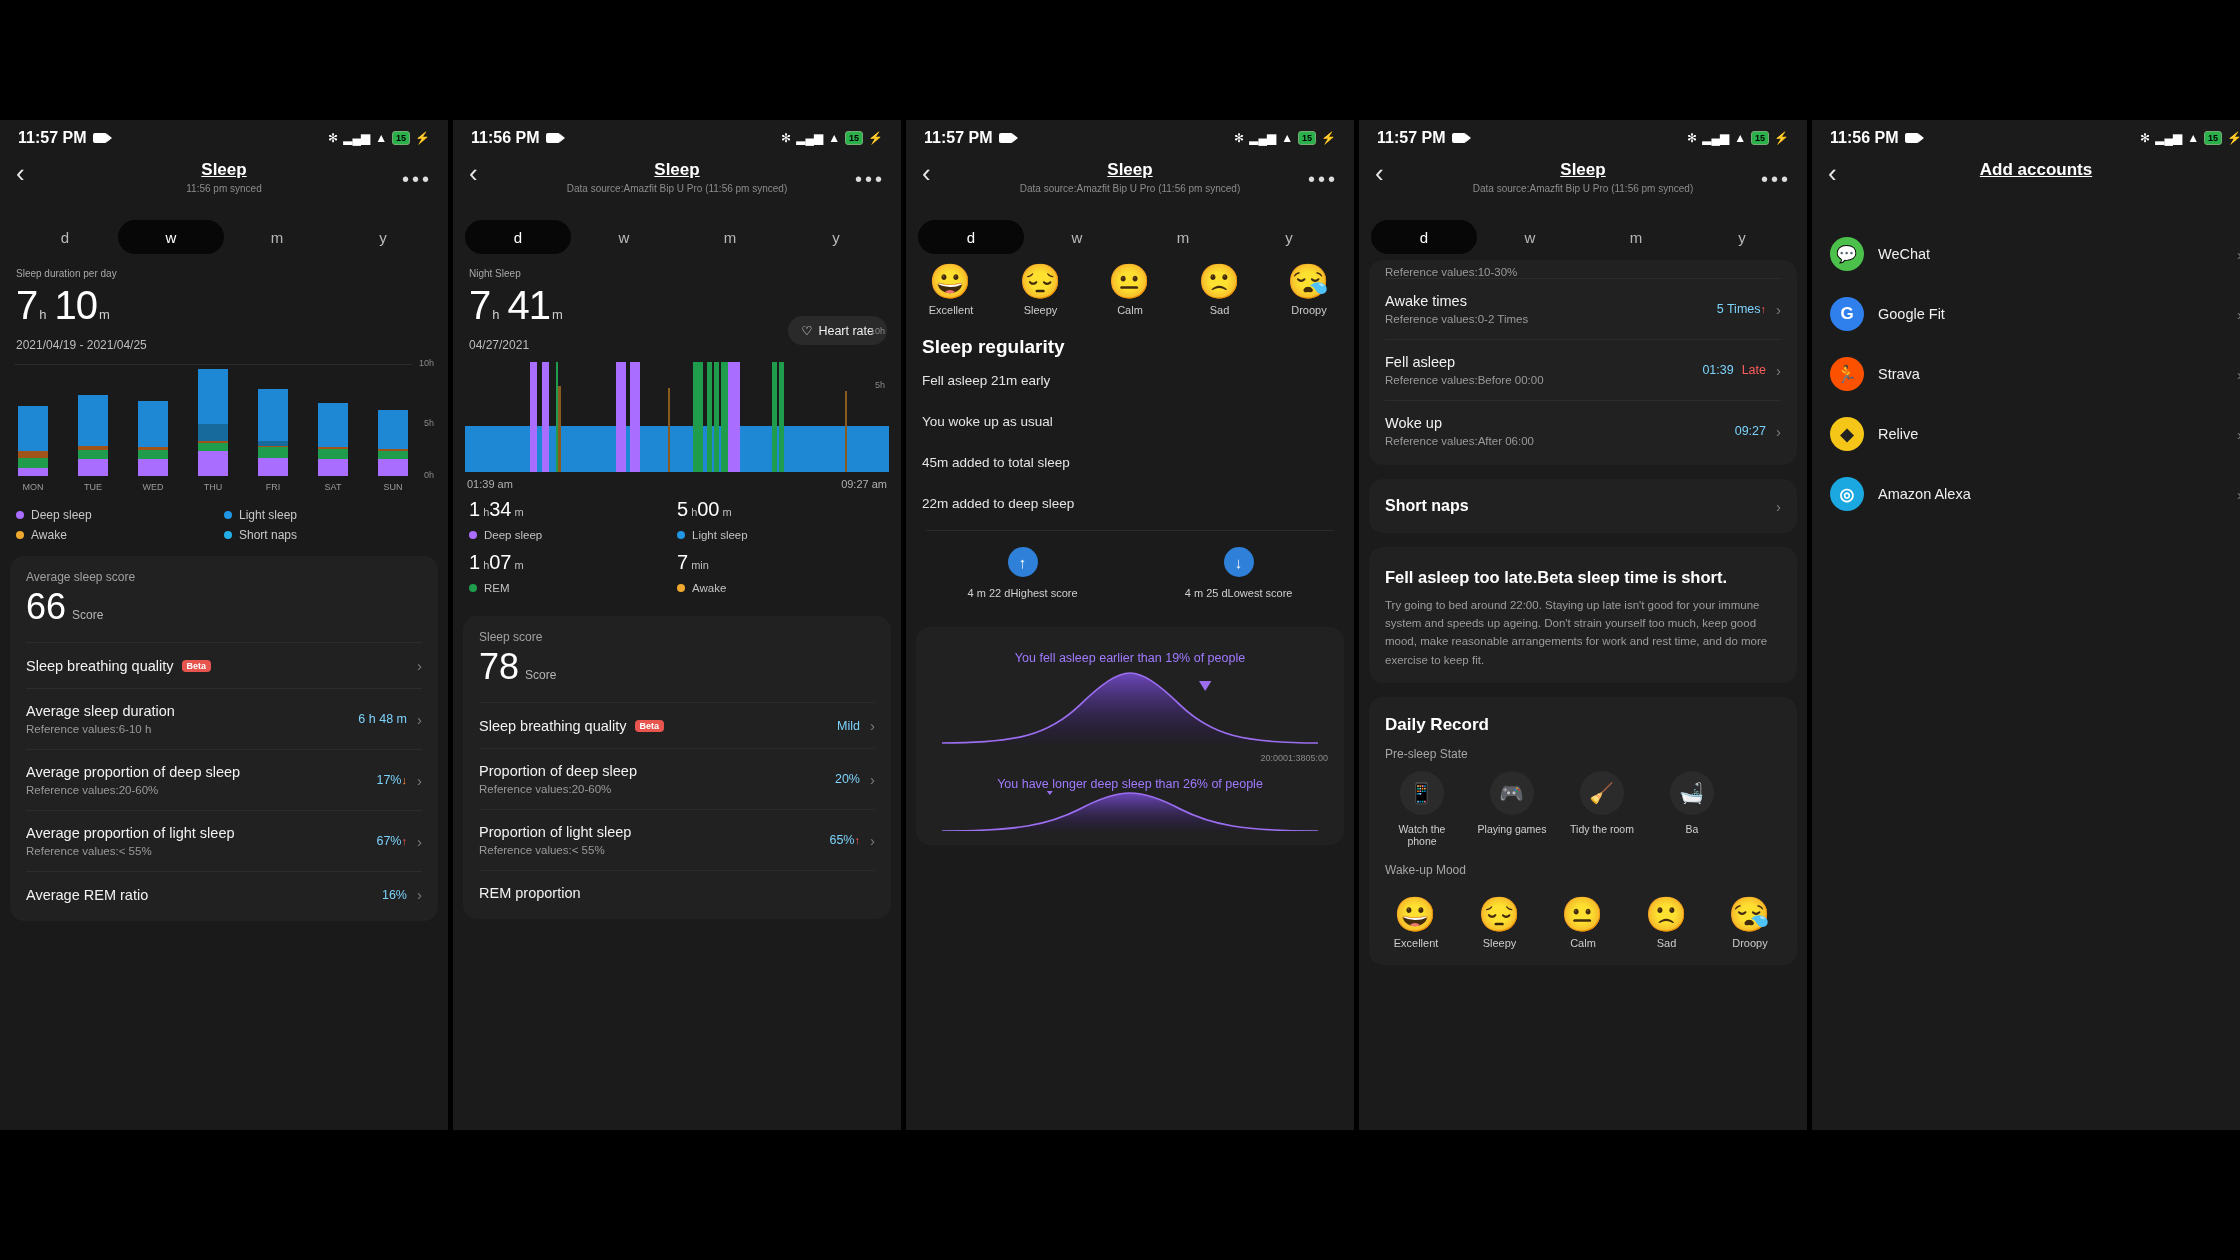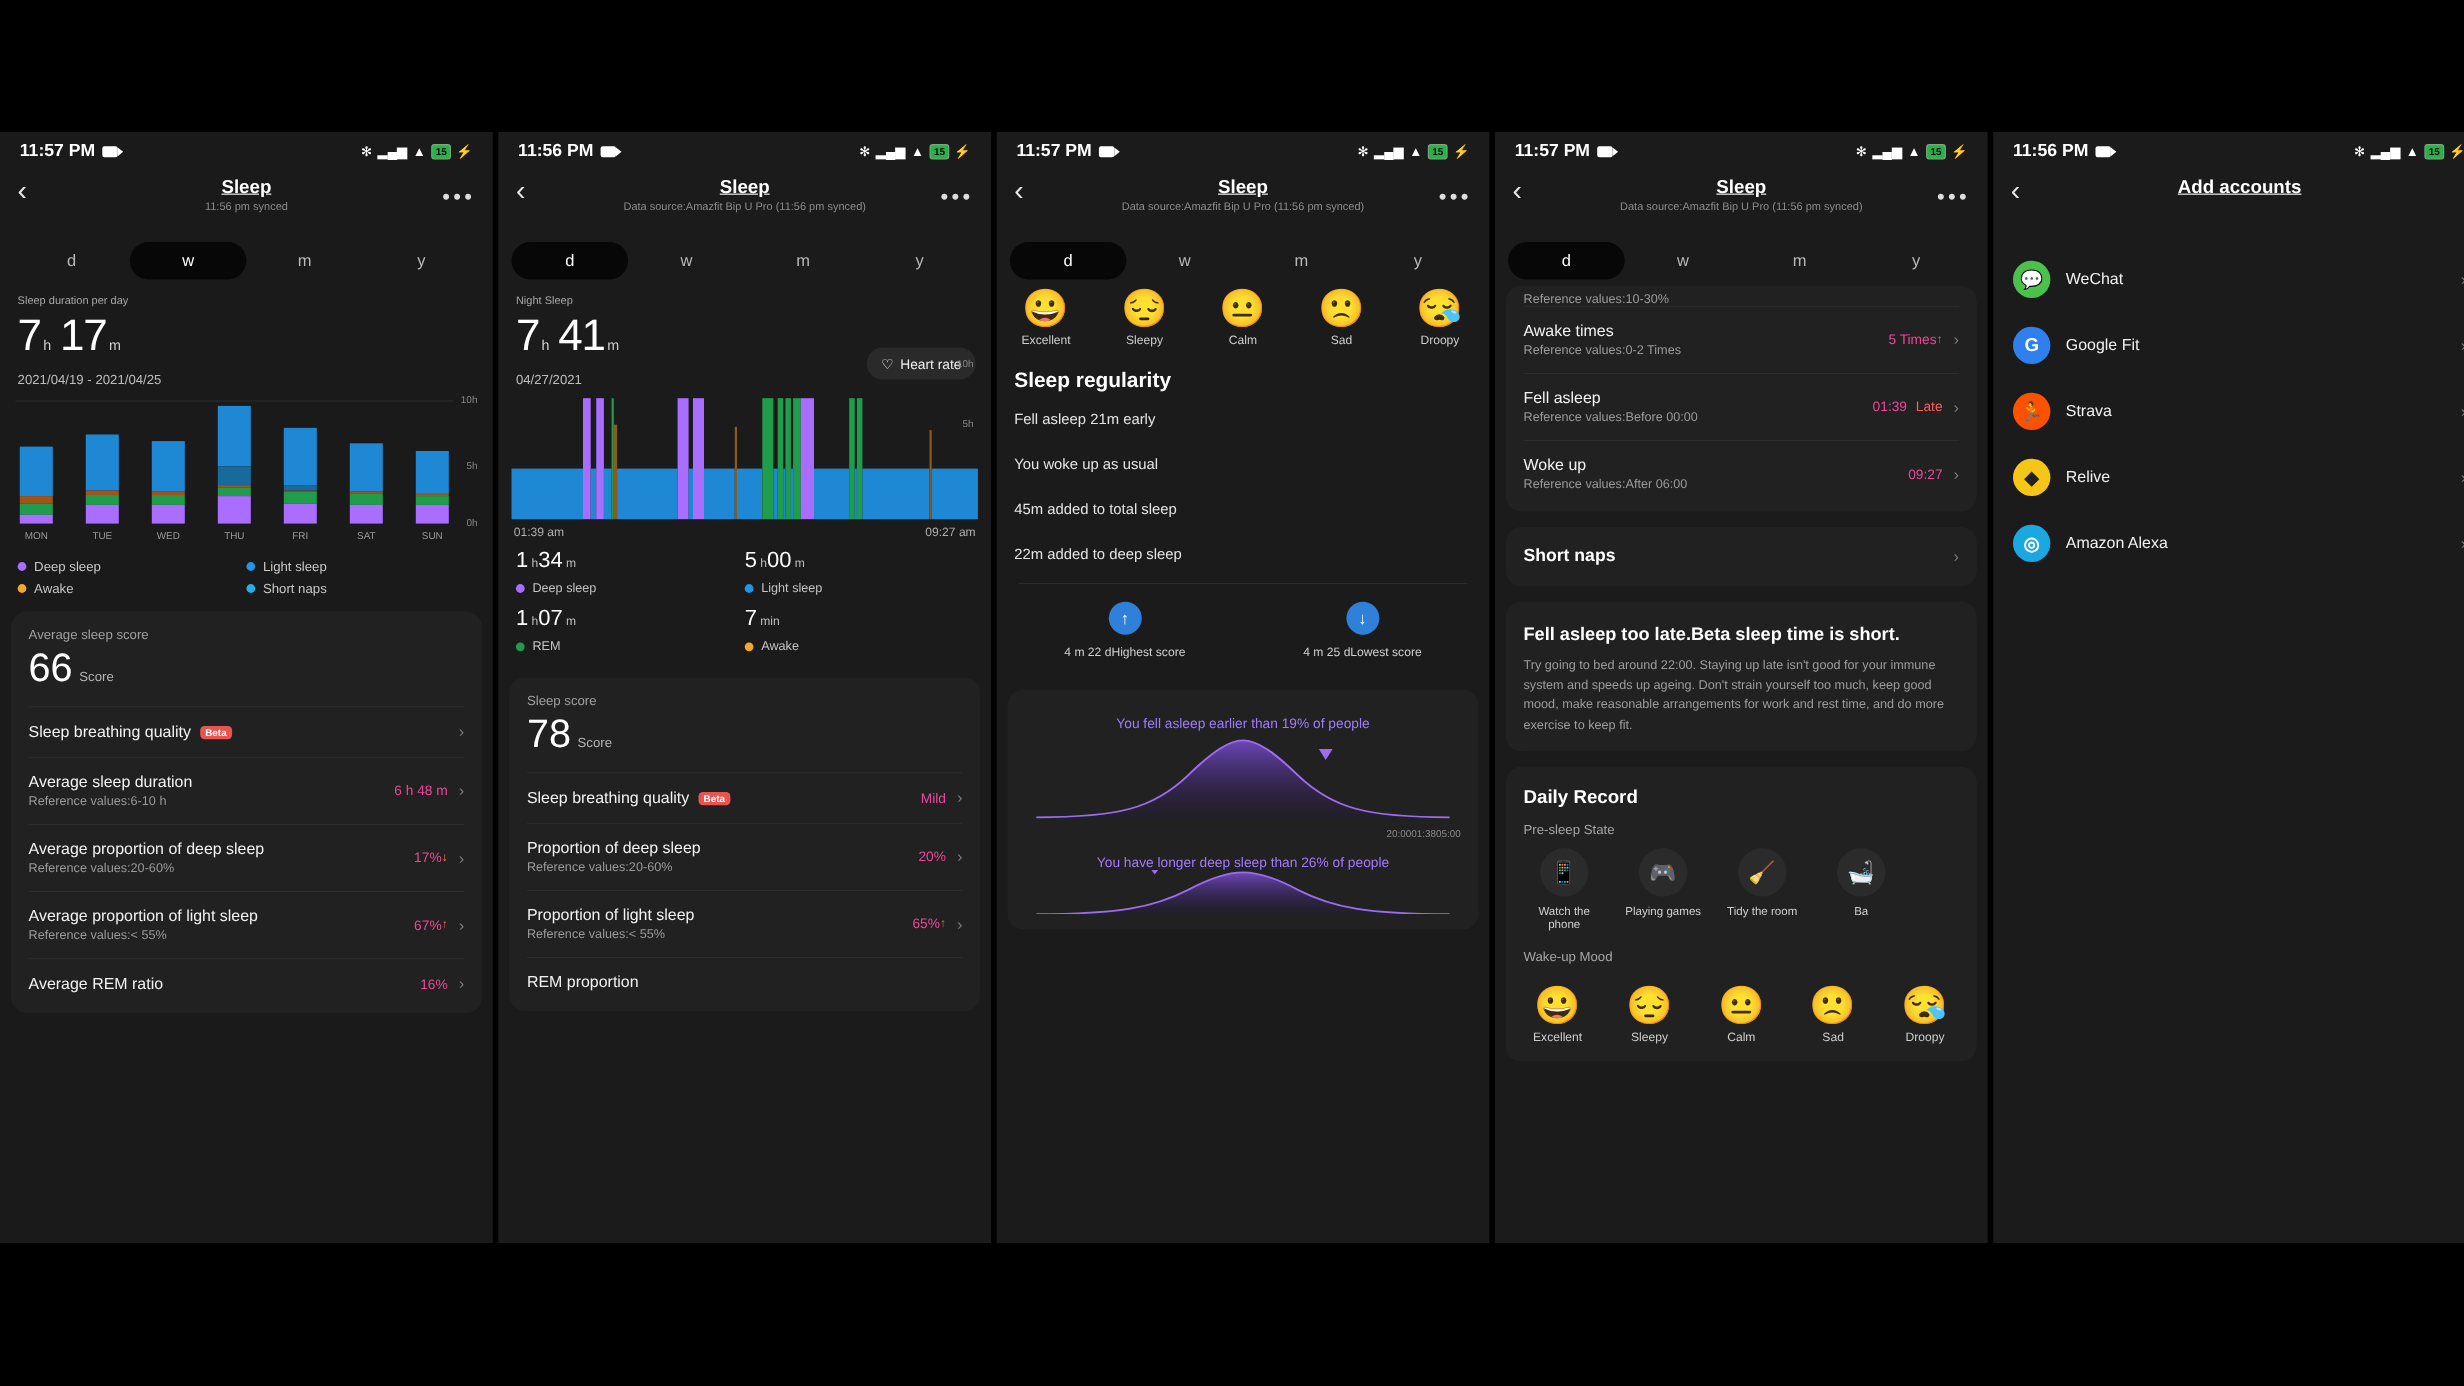--- a/index.html
+++ b/index.html
@@ -74,21 +74,21 @@
   .card-lbl { font-size:12px; color:#a0a0a0; }
   .score-row { display:flex; align-items:baseline; margin-top:2px; }
   .score-num { font-size:36px; font-weight:400; }
   .score-u { font-size:12px; color:#b5b5b5; margin-left:6px; }
 
   .row { display:flex; align-items:center; padding: 14px 0 14px; border-top:1px solid #2c2c2c; }
   .row:first-child { border-top:none; }
   .row-main { flex:1; min-width:0; }
   .row-title { font-size:14.5px; color:#f2f2f2; display:flex; align-items:center; gap:8px; }
   .row-sub { font-size:11.5px; color:#9a9a9a; margin-top:4px; }
-  .row-val { font-size:12.5px; color:#ec4899; white-space:nowrap; margin-left:8px; }
+  .row-val { font-size:12.5px; color:#7dd3fc; white-space:nowrap; margin-left:8px; }
   .chev { color:#7d7d7d; font-size:15px; margin-left:10px; }
   .beta { background:#e8554f; color:#fff; font-size:9px; border-radius:4px; padding:1px 5px; font-weight:600; }
   .up { color:#ff5a5a; font-size:11px; }
   .down { color:#ff8a3d; font-size:11px; }
   .late { color:#ff5d5d; }
 
   
   .hr-pill { position:absolute; right:14px; top:196px; background:#2a2a2a; border-radius:16px;
              padding:7px 13px; font-size:12.5px; color:#eee; display:flex; align-items:center; gap:6px; cursor:pointer;}
   .nightchart { margin: 10px 12px 0; height: 110px; position:relative; background:#1b1b1b; }
@@ -166,21 +166,21 @@
         <div class="seg">d</div>
         <div class="seg active">w</div>
         <div class="seg">m</div>
         <div class="seg">y</div>
       </div>
 
       <div class="sect-label">Sleep duration per day</div>
       <div class="big-num">
         <span class="n">7</span>
         <span class="u">h</span>
-        <span class="n">17</span>
+        <span class="n">10</span>
         <span class="u">m</span>
       </div>
       <div class="range">2021/04/19 - 2021/04/25</div>
 
       <div class="chartwrap">
         <div class="gridline" style="top:2px"></div>
         <div class="ylab" style="top:-4px">10h</div>
         <div class="ylab" style="top:56px">5h</div>
         <div class="ylab" style="top:108px">0h</div>
         <div class="bars" id="w-bars">

